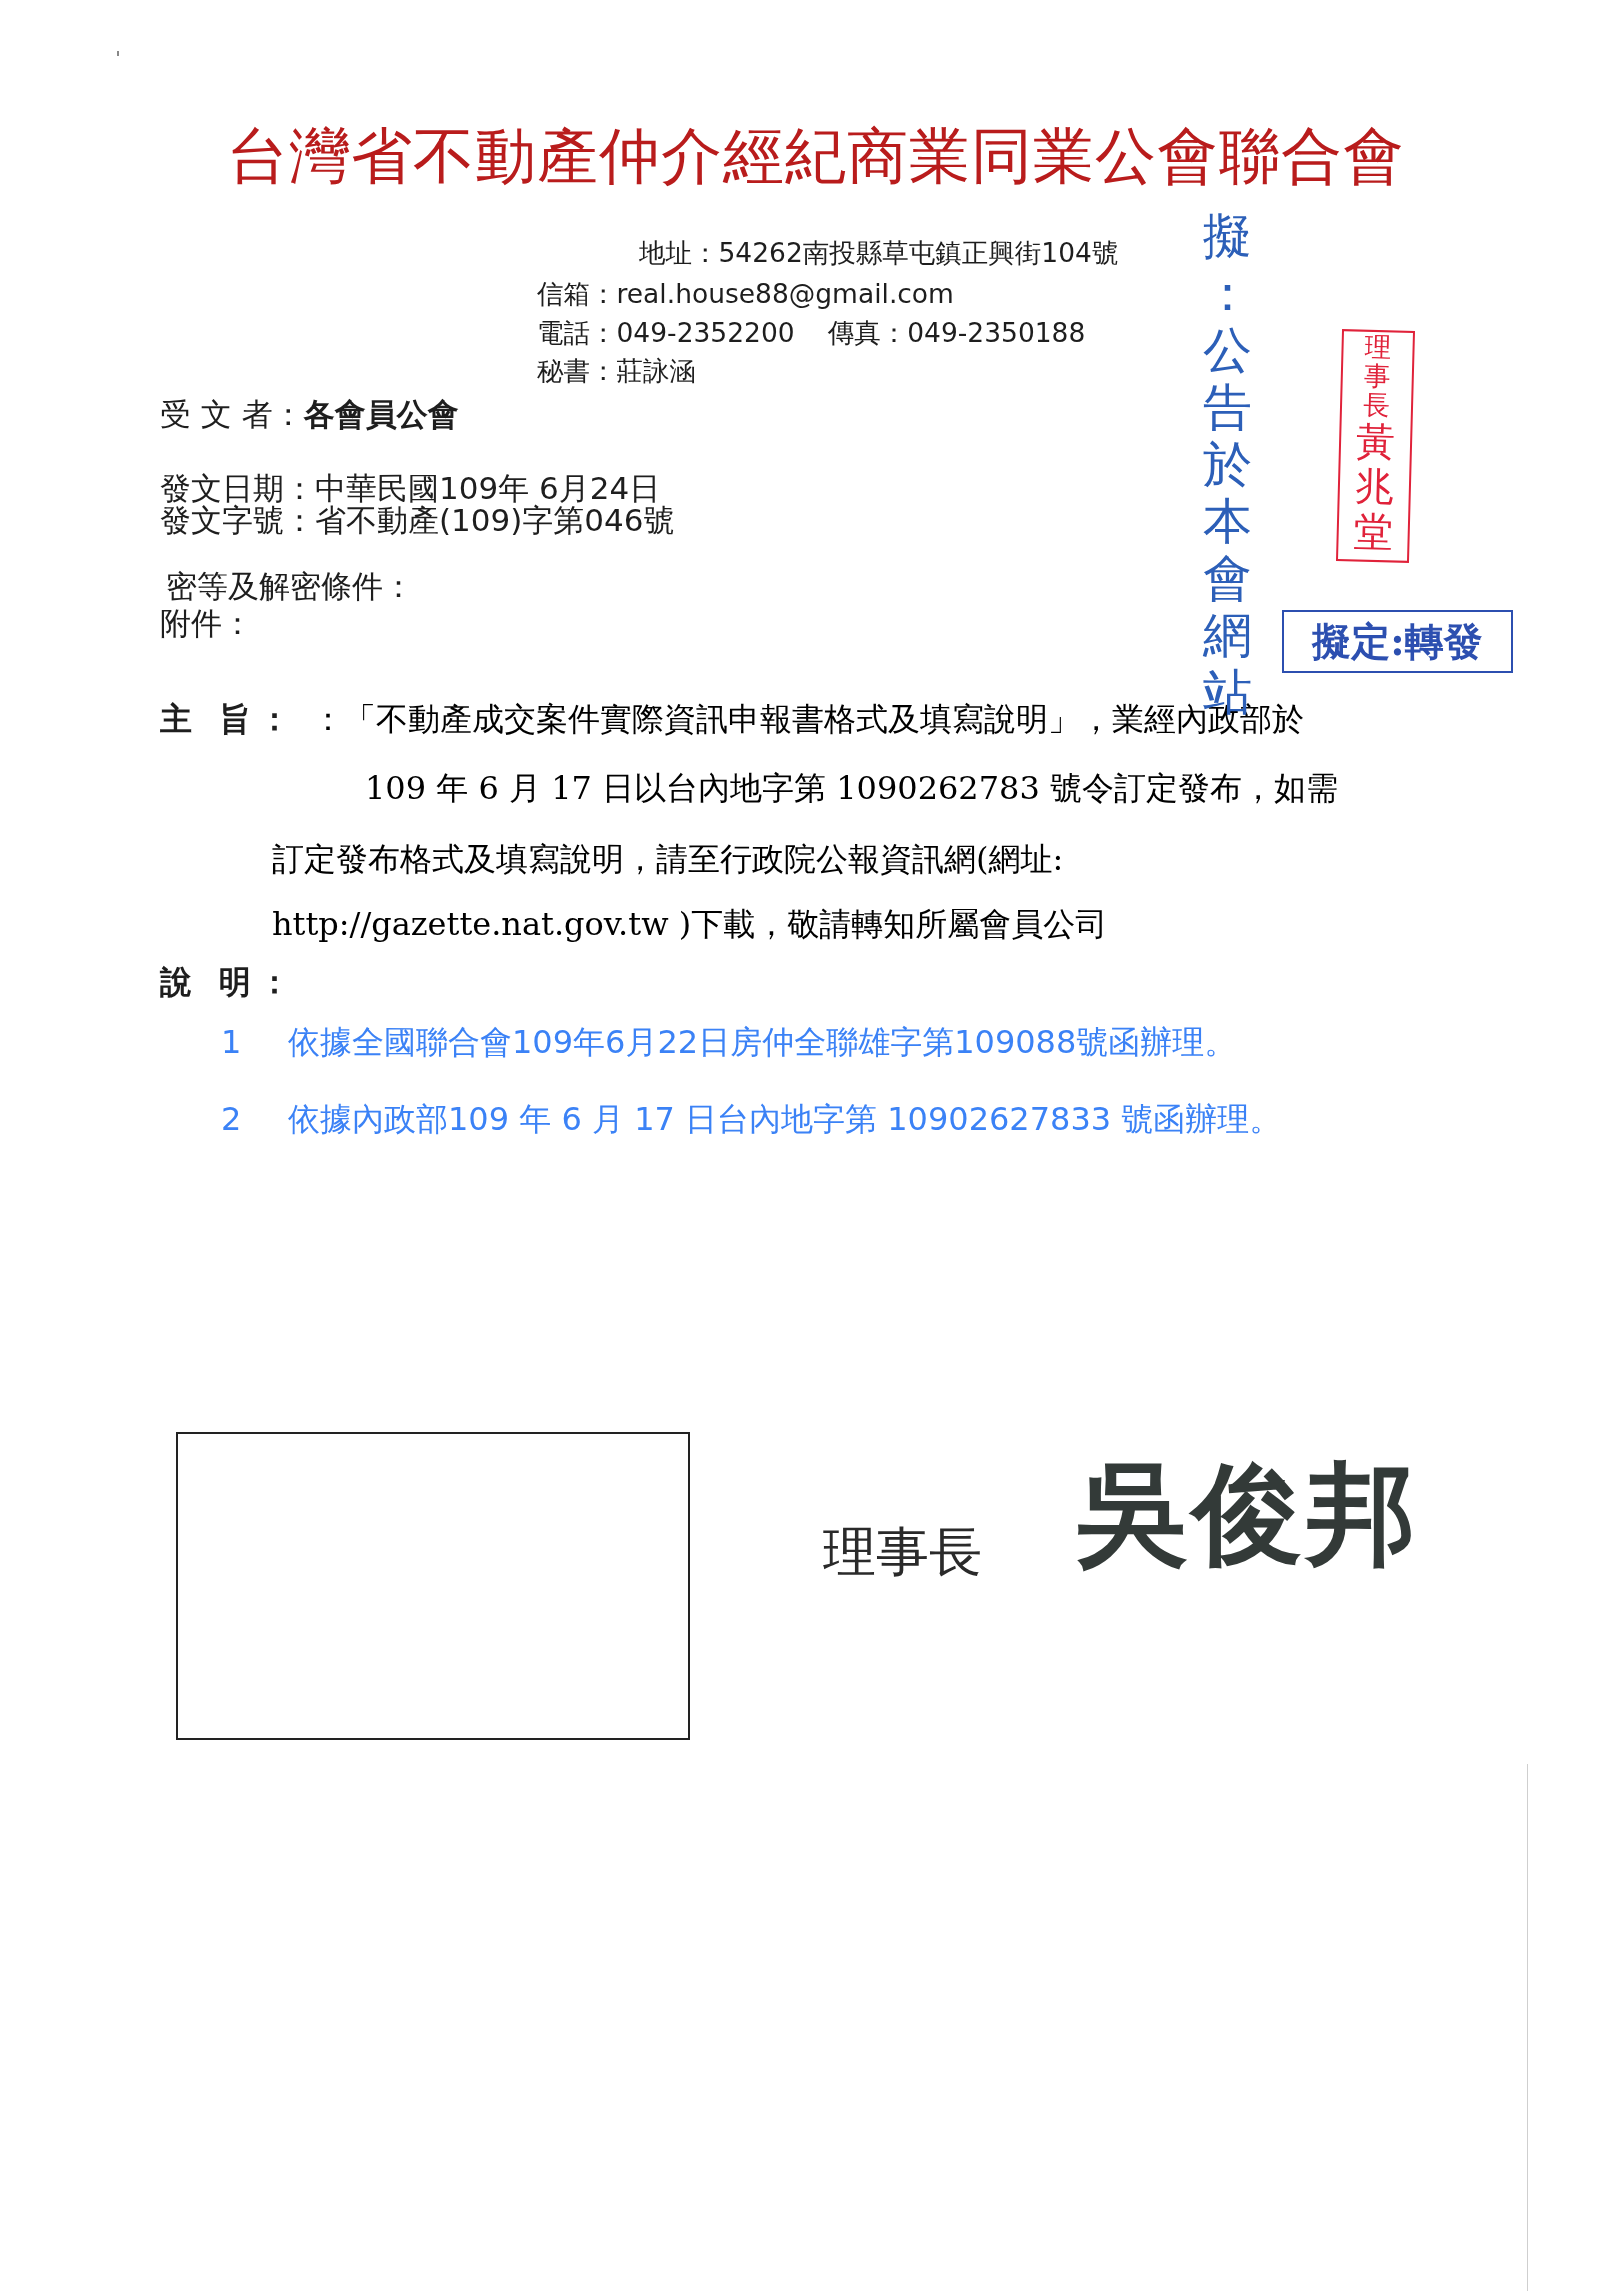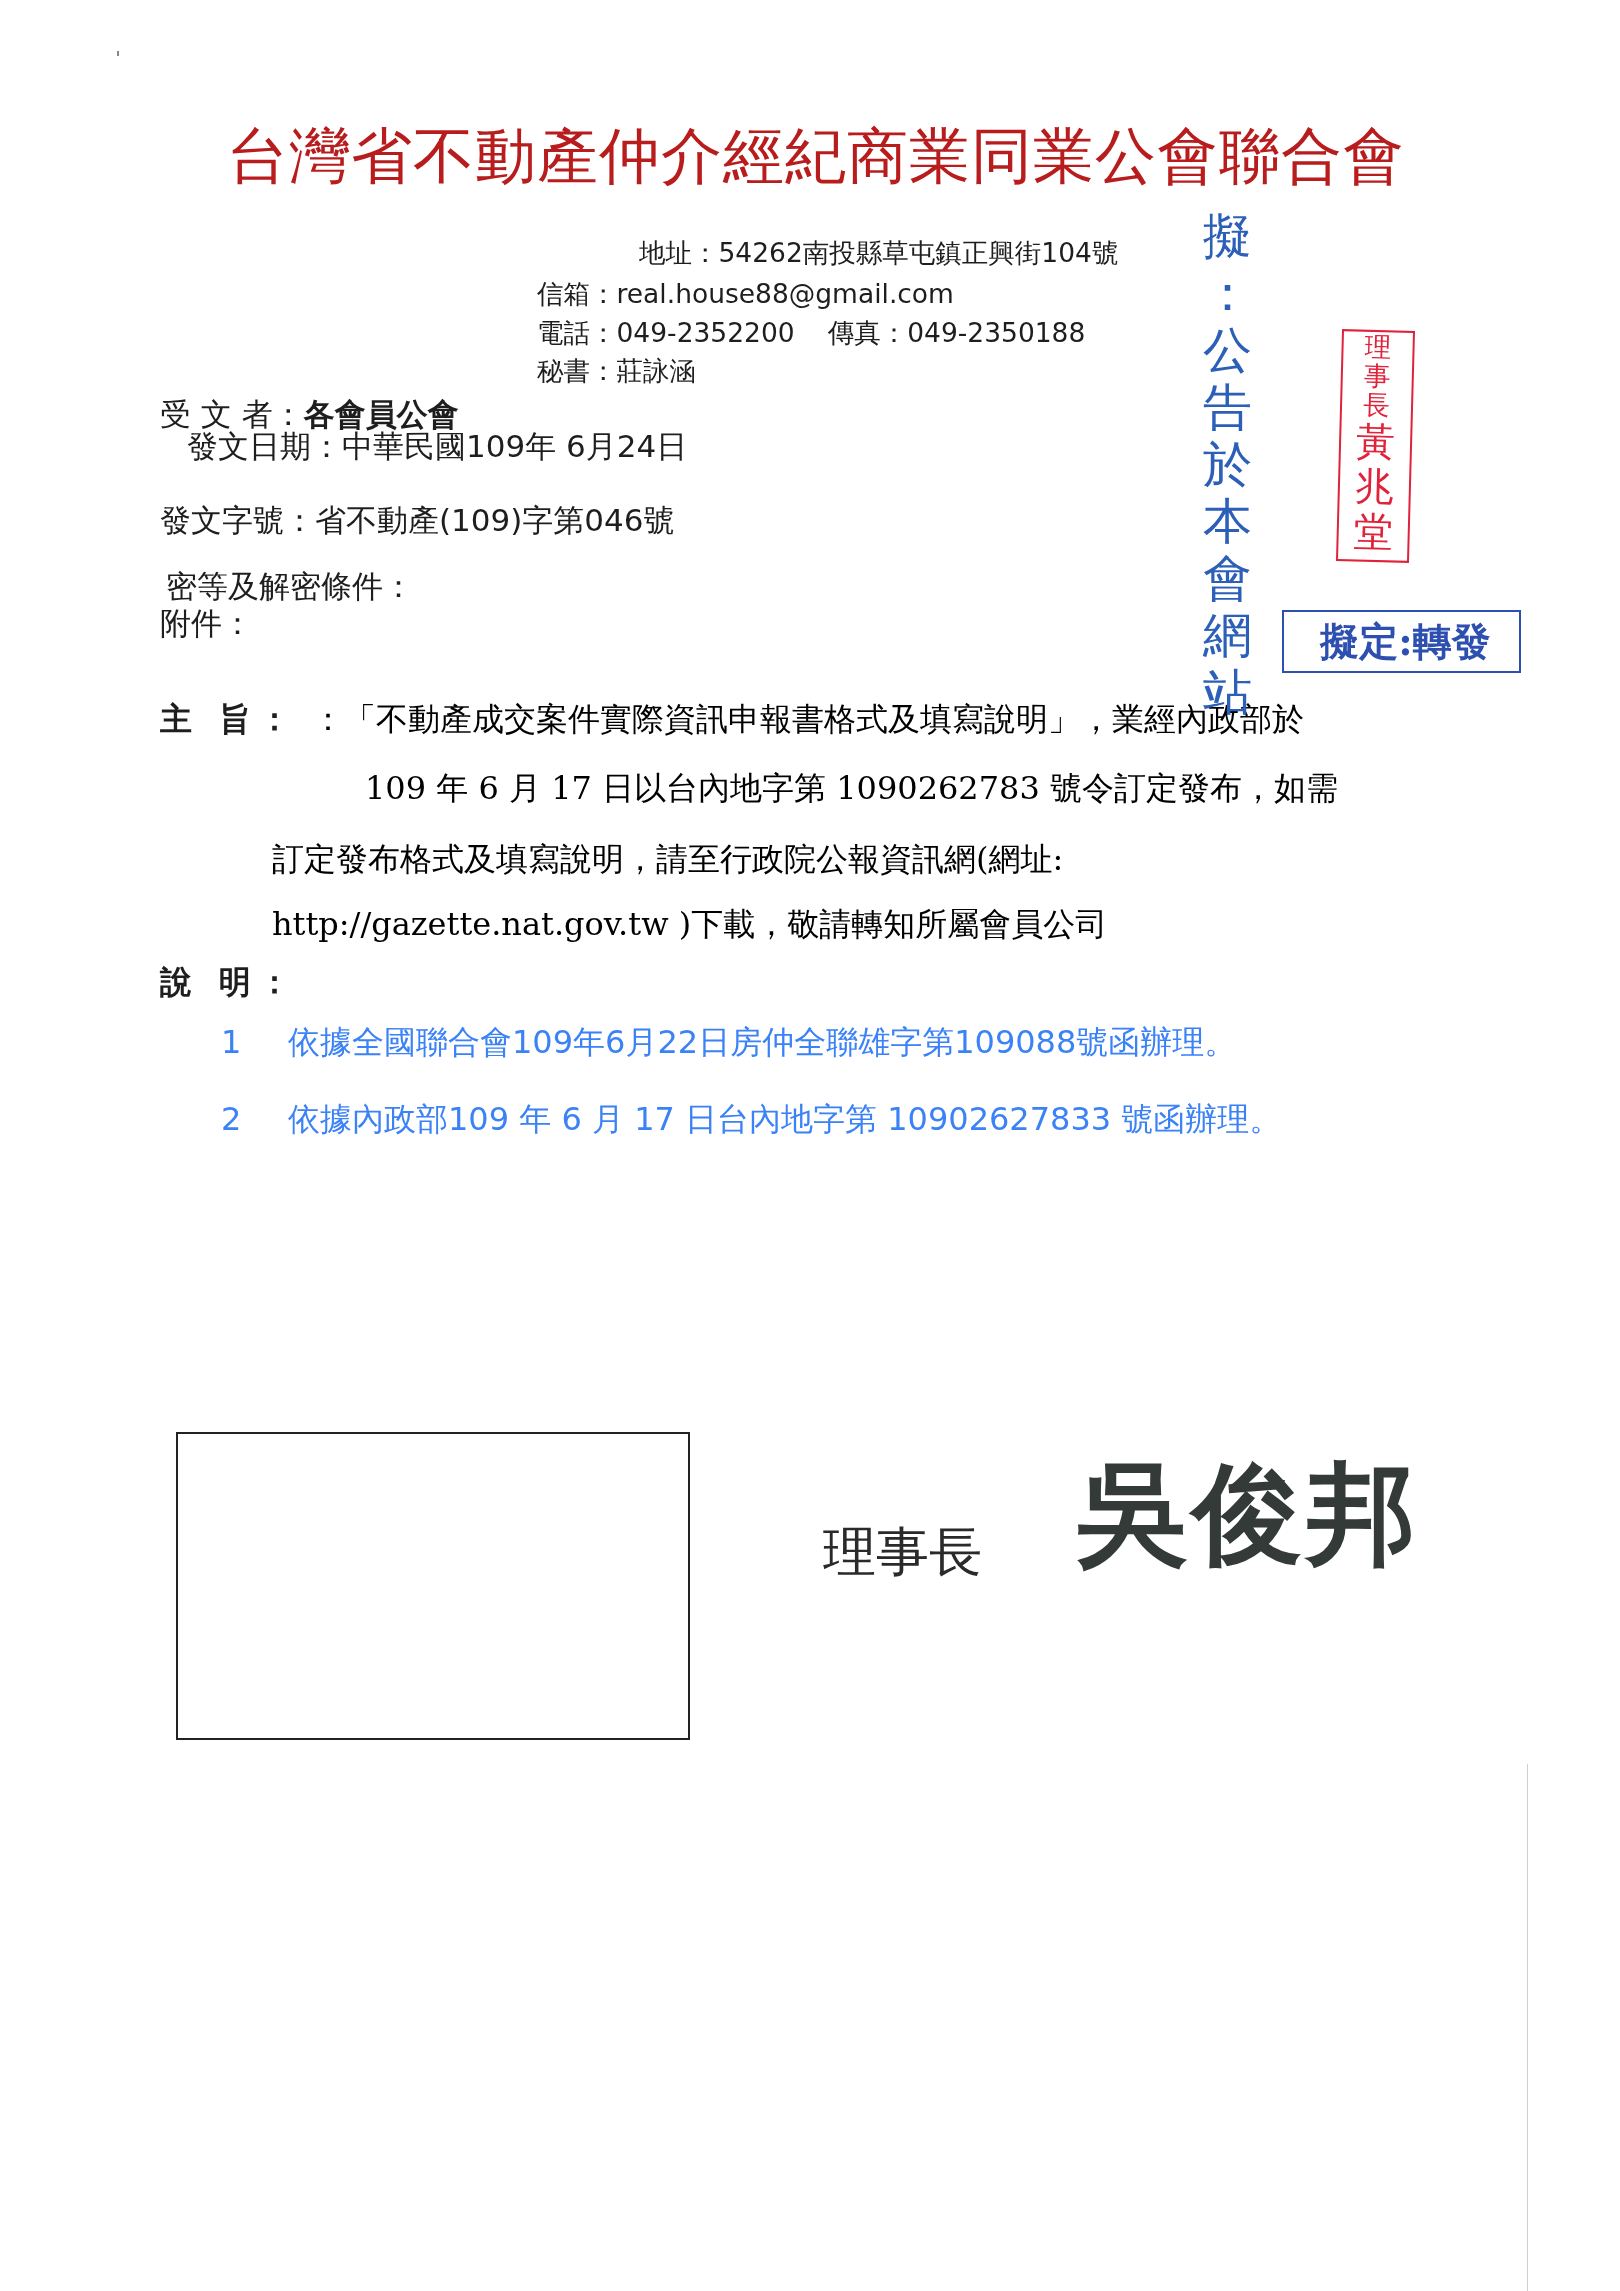--- a/index.html
+++ b/index.html
@@ -36,21 +36,21 @@
       border: 2.9px solid #e0223a; transform: rotate(1.5deg);
       color: #e0223a; font-family: "DejaVu Serif", "Liberation Serif", serif;
       text-align: center; white-space: normal;
     }
     .stamp-red .small { font-size: 26.5px; line-height: 29px; display: block; }
     .stamp-red .big { font-size: 39px; line-height: 45px; display: block; }
     .stamp-blue-box {
       left: 1282px; top: 610px; width: 227px; height: 59px;
       border: 2.9px solid #2c4fb0; color: #2c4fb0;
       font-family: "DejaVu Serif", "Liberation Serif", serif;
-      font-size: 39px; line-height: 59px; text-align: center; font-weight: bold; padding-left: 8px;
+      font-size: 39px; line-height: 59px; text-align: center; font-weight: bold;
     }
     .blank-box {
       left: 176px; top: 1432px; width: 510px; height: 304px;
       border: 2px solid #222;
     }
     .sig-title { left: 823px; top: 1517px; font-size: 53px; color: #2a2a2a; }
     .sig-name { left: 1078px; top: 1441px; font-size: 110px; font-weight: bold; color: #333a38; letter-spacing: 3.9px; }
     .edge-line { left: 1527px; top: 1764px; width: 1px; height: 527px; background: #cfcfcf; }
     .speck { left: 117px; top: 51px; width: 2px; height: 4.9px; background: #888; }
   </style>
@@ -70,21 +70,21 @@
 <div class="abs contact" style="left:537px; top:315px;">
   <span>電話：</span><span>049-2352200</span><span style="display:inline-block;width:33px"></span><span>傳真：</span><span>049-2350188</span>
 </div>
 <div class="abs contact" style="left:537px; top:353px;">
   <span>秘書：</span><span>莊詠涵</span>
 </div>
 
 <div class="abs meta" style="top:394px;">
   <span>受 文 者：</span><b>各會員公會</b>
 </div>
-<div class="abs meta" style="top:426px;margin-left:27px;">
+<div class="abs meta" style="top:468px;">
   <span>發文日期：</span><span>中華民國109年 6月24日</span>
 </div>
 <div class="abs meta" style="top:500px;">
   <span>發文字號：</span><span>省不動產(109)字第046號</span>
 </div>
 <div class="abs meta" style="top:566px;margin-left:6px;">密等及解密條件：</div>
 <div class="abs meta" style="top:603px;">附件：</div>
 
 <div class="abs subject-label">主 旨：</div>
 <div class="abs body-serif" style="left:312px; top:698px;">：「不動產成交案件實際資訊申報書格式及填寫說明」，業經內政部於</div>

